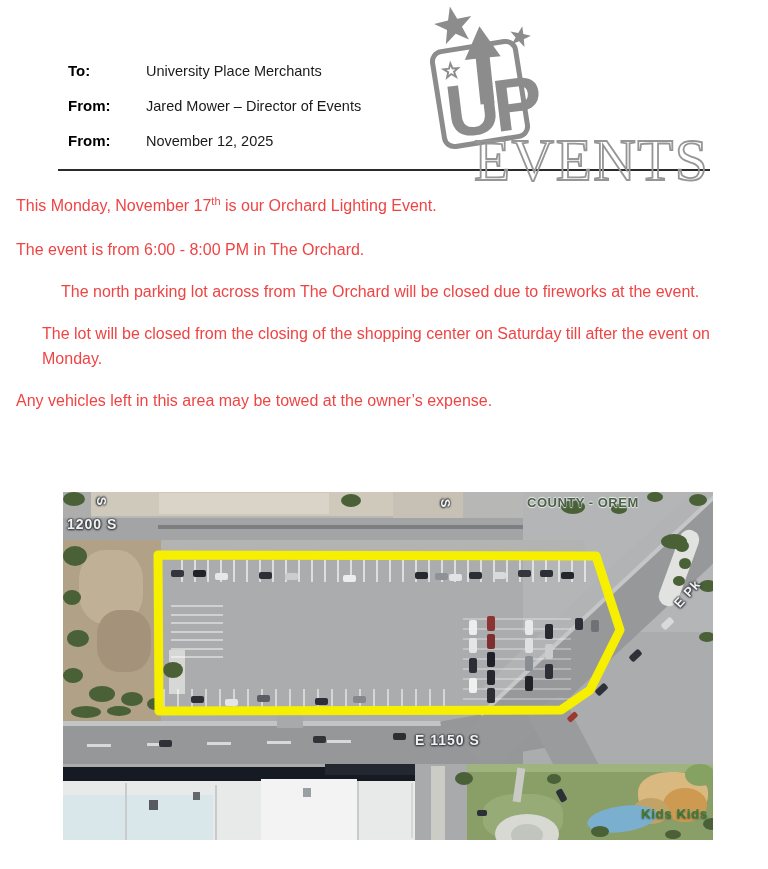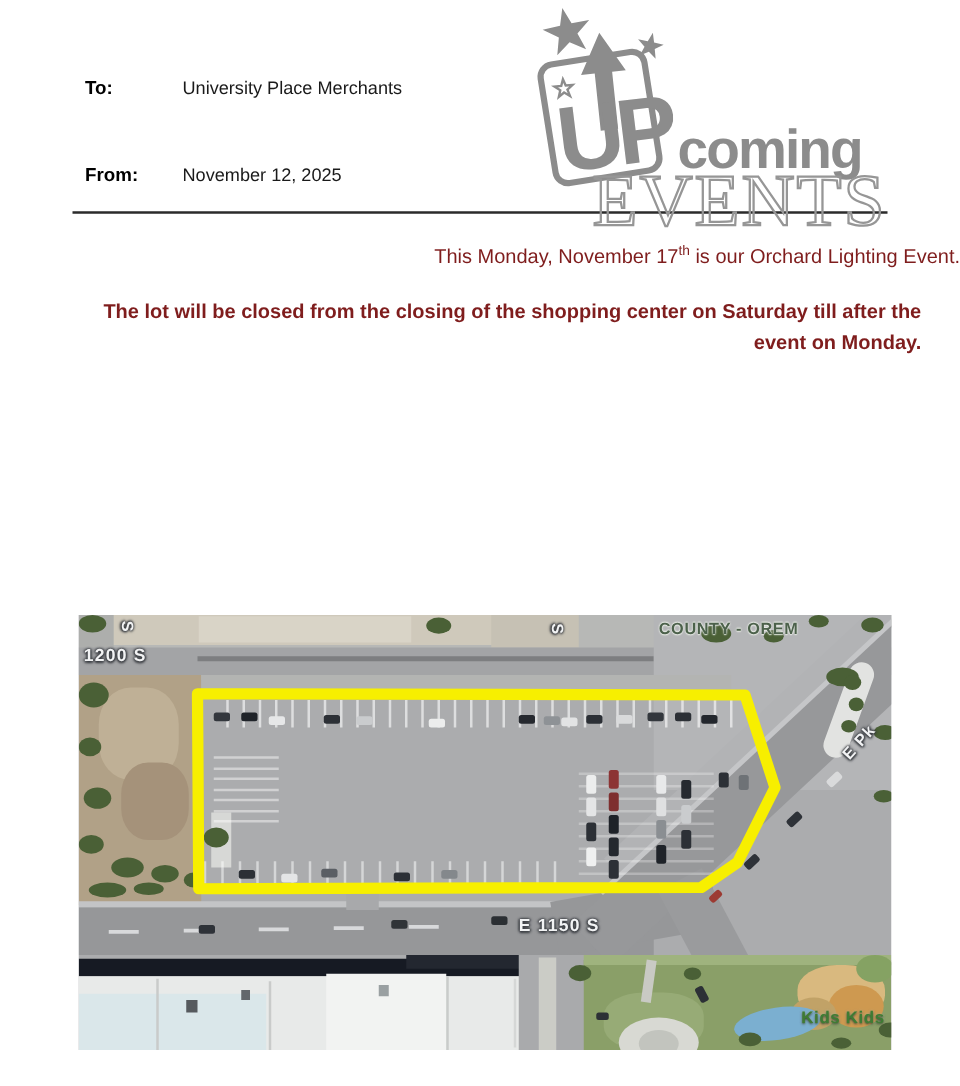--- a/index.html
+++ b/index.html
@@ -12,25 +12,25 @@
   .memo-value{font-size:14.5px;color:#1a1a1a;}
   .rule{position:absolute;left:58px;top:169px;width:652px;border-top:2px solid #2b2b2b;z-index:1;}
   
   .logo{position:absolute;left:418px;top:0;width:320px;height:190px;z-index:2;}
   .logo-coming{position:absolute;left:124px;top:98px;font-size:44px;font-weight:800;
                letter-spacing:-1.5px;color:#8c8c8c;line-height:1;}
   .logo-events{position:absolute;left:56px;top:128px;font-size:59px;letter-spacing:1.5px;
                font-family:"Liberation Serif",serif;color:transparent;
                -webkit-text-stroke:1.8px #969696;line-height:1.1;}
   
-  .bodytext{position:absolute;left:6px;right:0;top:193px;text-align:right;
-            font-size:16px;line-height:25px;color:#7f1d1d;}
+  .bodytext{position:absolute;left:16px;right:0;top:193px;text-align:left;
+            font-size:16px;line-height:25px;color:#ef4444;}
   .bodytext p{margin:0 auto 17px auto;}
   .p3{max-width:662px;}
-  .p4{max-width:700px;font-weight:bold;}
+  .p4{max-width:700px;font-weight:normal;}
   .sup{font-size:11px;position:relative;top:-6px;}
   
   .map{position:absolute;left:63px;top:492px;width:650px;height:348px;background:#abacae;
        overflow:hidden;}
   .map-label{position:absolute;z-index:6;font-weight:bold;white-space:nowrap;
              color:#f2f3f4;letter-spacing:1px;font-size:14px;
              text-shadow:0 0 2px #3a3d42,0 1px 2px #3a3d42,1px 0 2px #3a3d42,-1px 0 2px #3a3d42;}
   .map-label-green{color:#4c614b;letter-spacing:.5px;font-size:13px;
              text-shadow:0 0 2px rgba(242,246,240,.95),0 1px 1px rgba(235,240,232,.85),
                          0 -1px 1px rgba(235,240,232,.85);}
@@ -44,45 +44,50 @@
            font-size:14px;line-height:1.32;color:#1a1a1a;}
 </style>
 </head>
 <body>
 
 <div class="page">
 
   <div class="memo-row" style="top:62px">
     <span class="memo-label">To:</span><span class="memo-value">University Place Merchants</span>
   </div>
+  <div class="memo-row" style="top:97px">
+    <span class="memo-label">From:</span><span class="memo-value">Jared Mower – Director of Events</span>
+  </div>
   <div class="memo-row" style="top:132px">
     <span class="memo-label">From:</span><span class="memo-value">November 12, 2025</span>
   </div>
 
   <div class="rule"></div>
 
   <div class="logo">
     <svg width="320" height="190" viewBox="0 0 320 190">
       <defs>
         <path id="star" d="M0,-20 L4.7,-6.5 L19,-6.2 L7.6,2.5 L11.8,16.2 L0,8 L-11.8,16.2 L-7.6,2.5 L-19,-6.2 L-4.7,-6.5 Z"></path>
       </defs>
       <rect x="20" y="46" width="84" height="96" rx="10" fill="none" stroke="#8c8c8c" stroke-width="5" transform="rotate(-9 62 94)"></rect>
       <use href="#star" transform="translate(36,26) rotate(-12)" fill="#8c8c8c"></use>
       <use href="#star" transform="translate(102,37) rotate(12) scale(0.55)" fill="#8c8c8c"></use>
       <use href="#star" transform="translate(33,71) rotate(-5) scale(0.38)" fill="none" stroke="#8c8c8c" stroke-width="5"></use>
       <polygon points="66,26 84,58 73,58 73,104 59,104 59,58 48,58" fill="#8c8c8c" transform="rotate(-6 66 70)"></polygon>
       <text x="28" y="134" font-size="74" font-weight="bold" letter-spacing="-6" fill="#8c8c8c" transform="rotate(-7 60 110)">UP</text>
     </svg>
-    <span class="logo-coming">coming</span>
     <span class="logo-events">EVENTS</span>
   </div>
 
   <div class="bodytext">
     <p><span>This Monday, November 17</span><span class="sup">th</span><span> is our Orchard Lighting Event.</span></p>
+    <p>The event is from 6:00 - 8:00 PM in The Orchard.</p>
+    <p class="p3">The north parking lot across from The Orchard will be closed due to fireworks at the event.</p>
     <p class="p4">The lot will be closed from the closing of the shopping center on Saturday till after the event on Monday.</p>
+    <p>Any vehicles left in this area may be towed at the owner’s expense.</p>
   </div>
 
   <div class="map">
     <div id="scenery" class="abs" style="inset:0">
         <div style="position: absolute; left: 0px; top: 0px; width: 650px; height: 52px; background: rgb(183, 184, 182);"></div>
         <div style="position: absolute; left: 0px; top: 0px; width: 28px; height: 48px; background: rgb(173, 174, 172);"></div>
         <div style="position: absolute; left: 28px; top: 0px; width: 320px; height: 24px; background: rgb(207, 201, 187);"></div>
         <div style="position: absolute; left: 96px; top: 1px; width: 170px; height: 21px; background: rgb(217, 212, 199);"></div>
         <div style="position: absolute; left: 330px; top: 0px; width: 70px; height: 26px; background: rgb(198, 193, 180);"></div>
         <div style="position: absolute; left: 0px; top: 26px; width: 650px; height: 22px; background: rgb(163, 164, 166);"></div>

